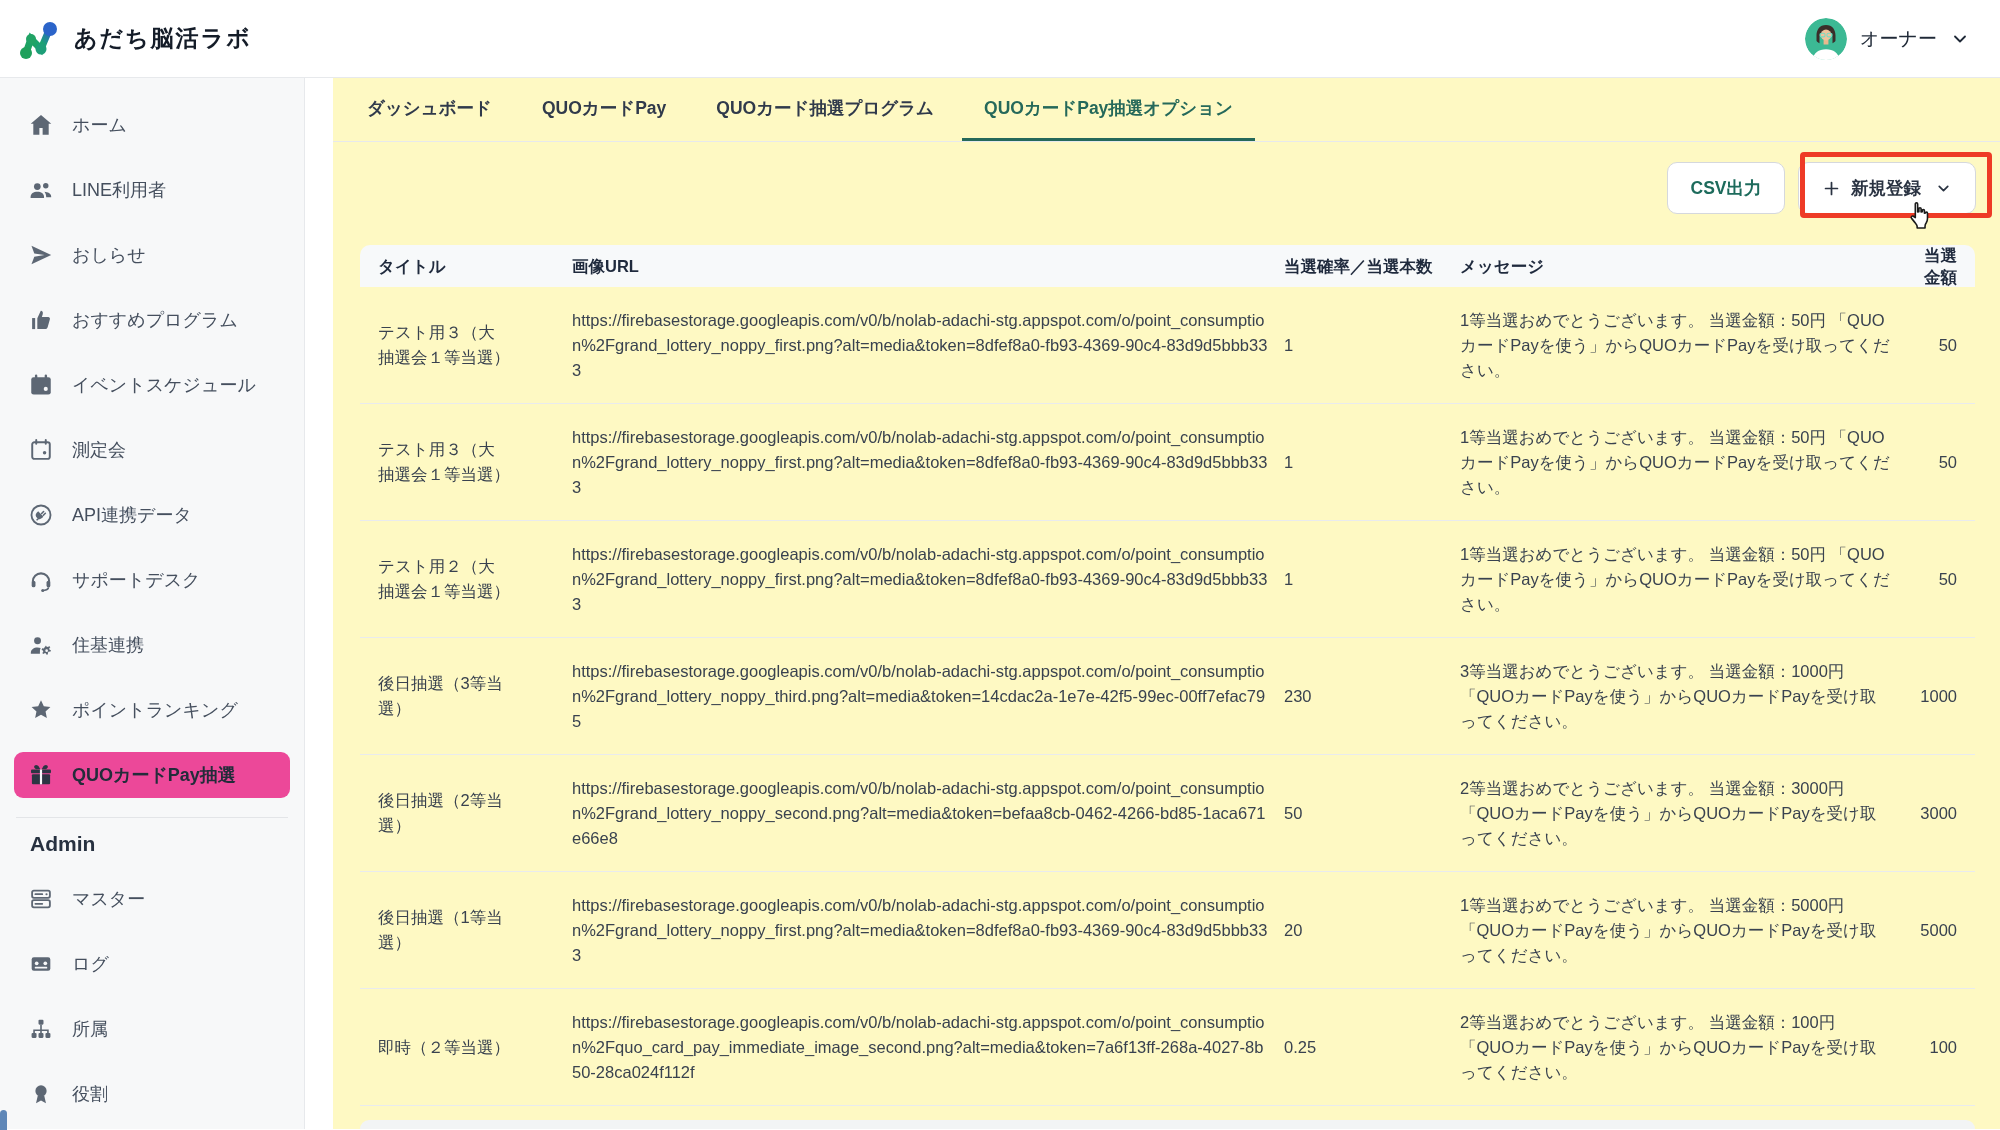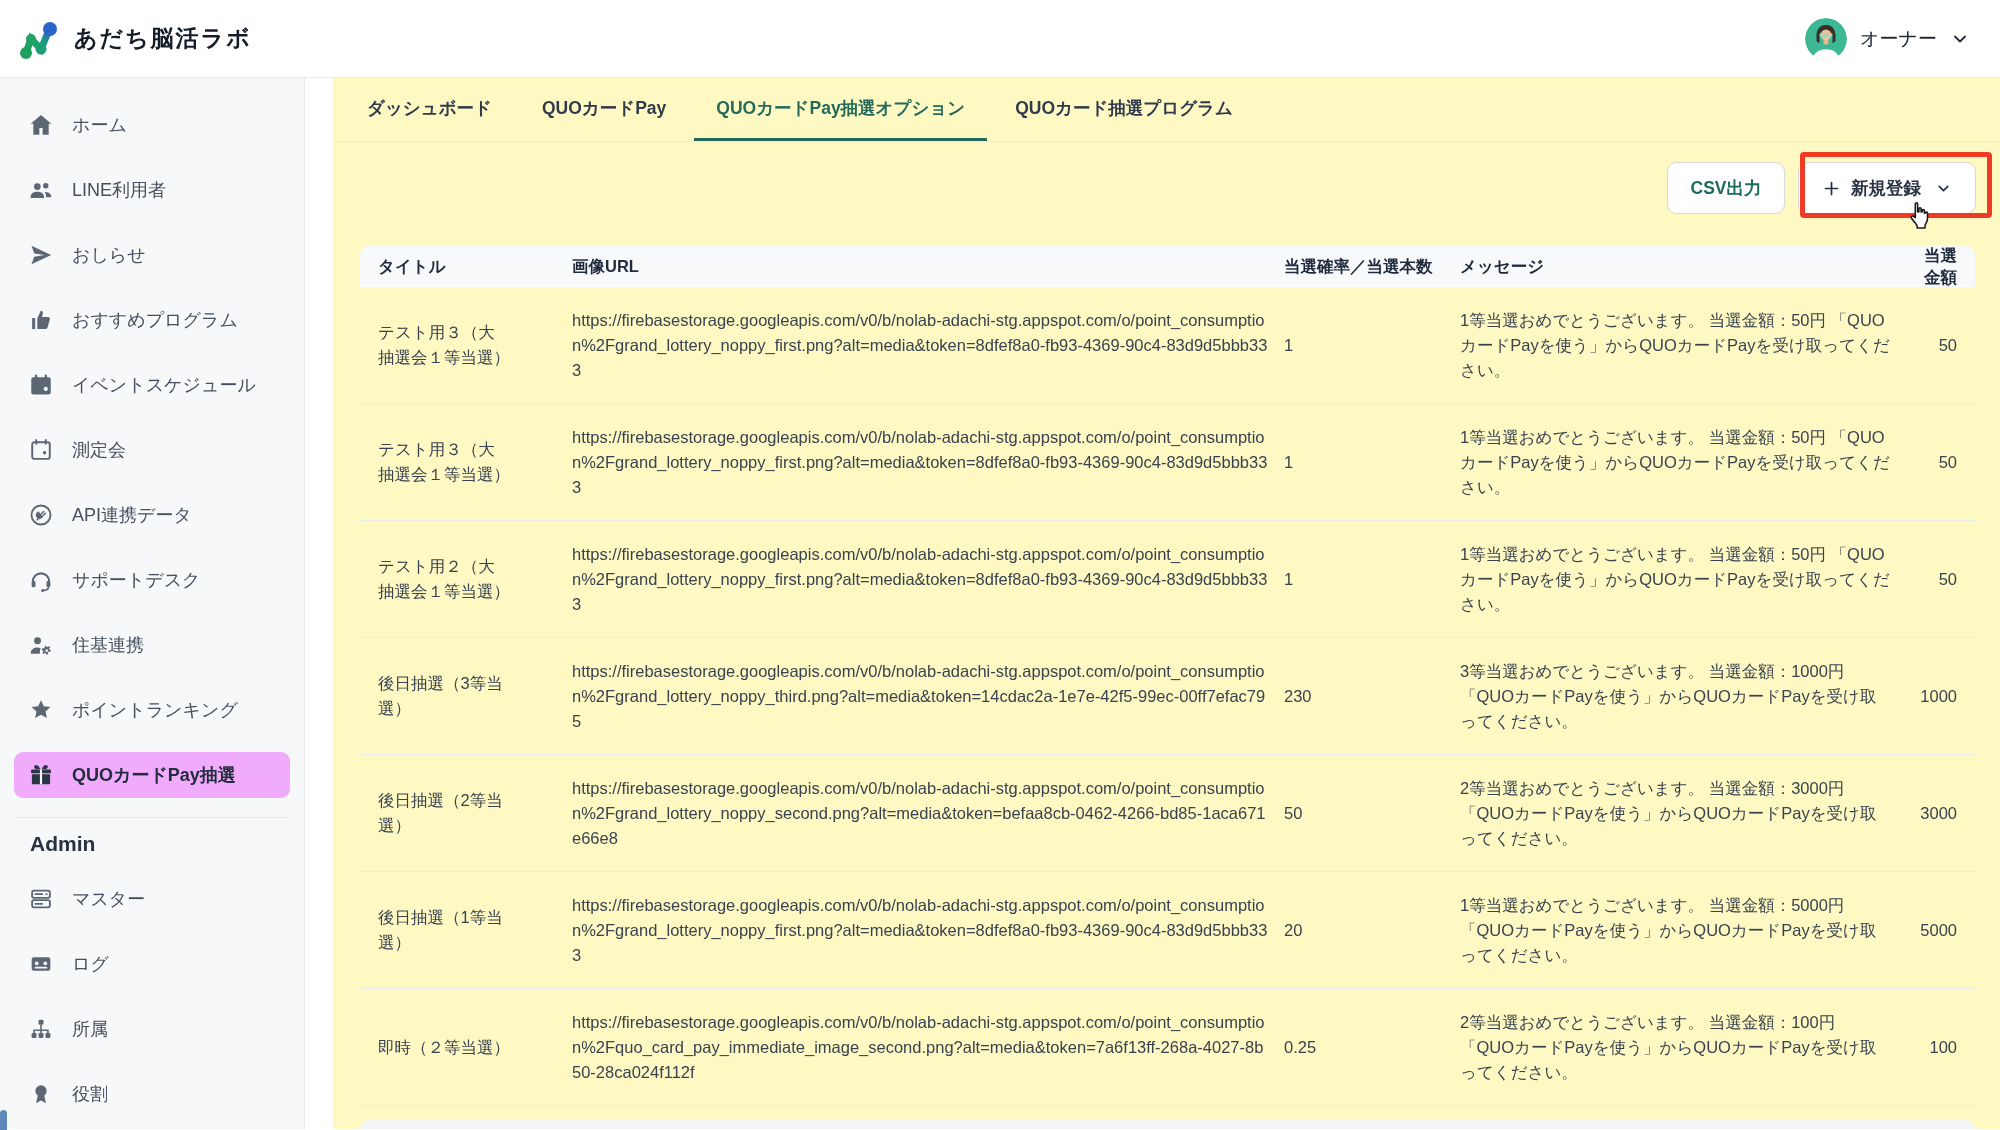--- a/index.html
+++ b/index.html
@@ -18,21 +18,21 @@
 
   
   .layout { display:flex; height:1051px;gap:28px; }
 
   
   .sidebar { width:305px; background:#f7f8f9; border-right:1px solid #e7e9ec;
     padding-top:24px; position:relative; flex:none; }
   .nav-item { display:flex; align-items:center; gap:18px; height:46px;
     margin:0 14px 19px; padding:0 14px; border-radius:9px; color:#454f5e;
     font-size:18px; cursor:pointer; white-space:nowrap; }
-  .nav-item.active { background:#f0abfc; color:#232c3a; font-weight:bold; }
+  .nav-item.active { background:#ec4899; color:#232c3a; font-weight:bold; }
   .nav-item.active .nav-icon { color:#2c3543; }
   .nav-icon { width:26px; height:26px; color:#5d6774; flex:none; display:inline-flex; }
   .nav-icon svg { width:100%; height:100%; }
   .side-divider { height:1px; background:#e3e5e8; margin:0 16px 14px; }
   .admin-label { font-size:21px; font-weight:bold; color:#273140; margin:2px 0 20px 30px; }
   .scroll-sliver { position:absolute; left:0; top:1032px; width:7px; height:60px;
     background:#5f87b8; border-radius:4px; }
 
   
   .main { flex:1; display:flex; flex-direction:column; background:#fef9c3; min-width:0; }
@@ -295,26 +295,26 @@
     <div class="tabs">
 
         <div class="tab">
           <span>ダッシュボード</span>
         </div>
 
         <div class="tab">
           <span>QUOカードPay</span>
         </div>
 
+        <div class="tab">
+          <span>QUOカード抽選プログラム</span>
+        </div>
+
         <div class="tab active">
           <span>QUOカードPay抽選オプション</span>
-        </div>
-
-        <div class="tab">
-          <span>QUOカード抽選プログラム</span>
         </div>
       </div>
 
     <div class="actions">
       <button class="btn btn-csv">
         <span>CSV出力</span>
       </button>
       <button class="btn btn-new" style="margin-right:4px;">
         <span class="ico">
           <svg viewBox="0 0 24 24">

